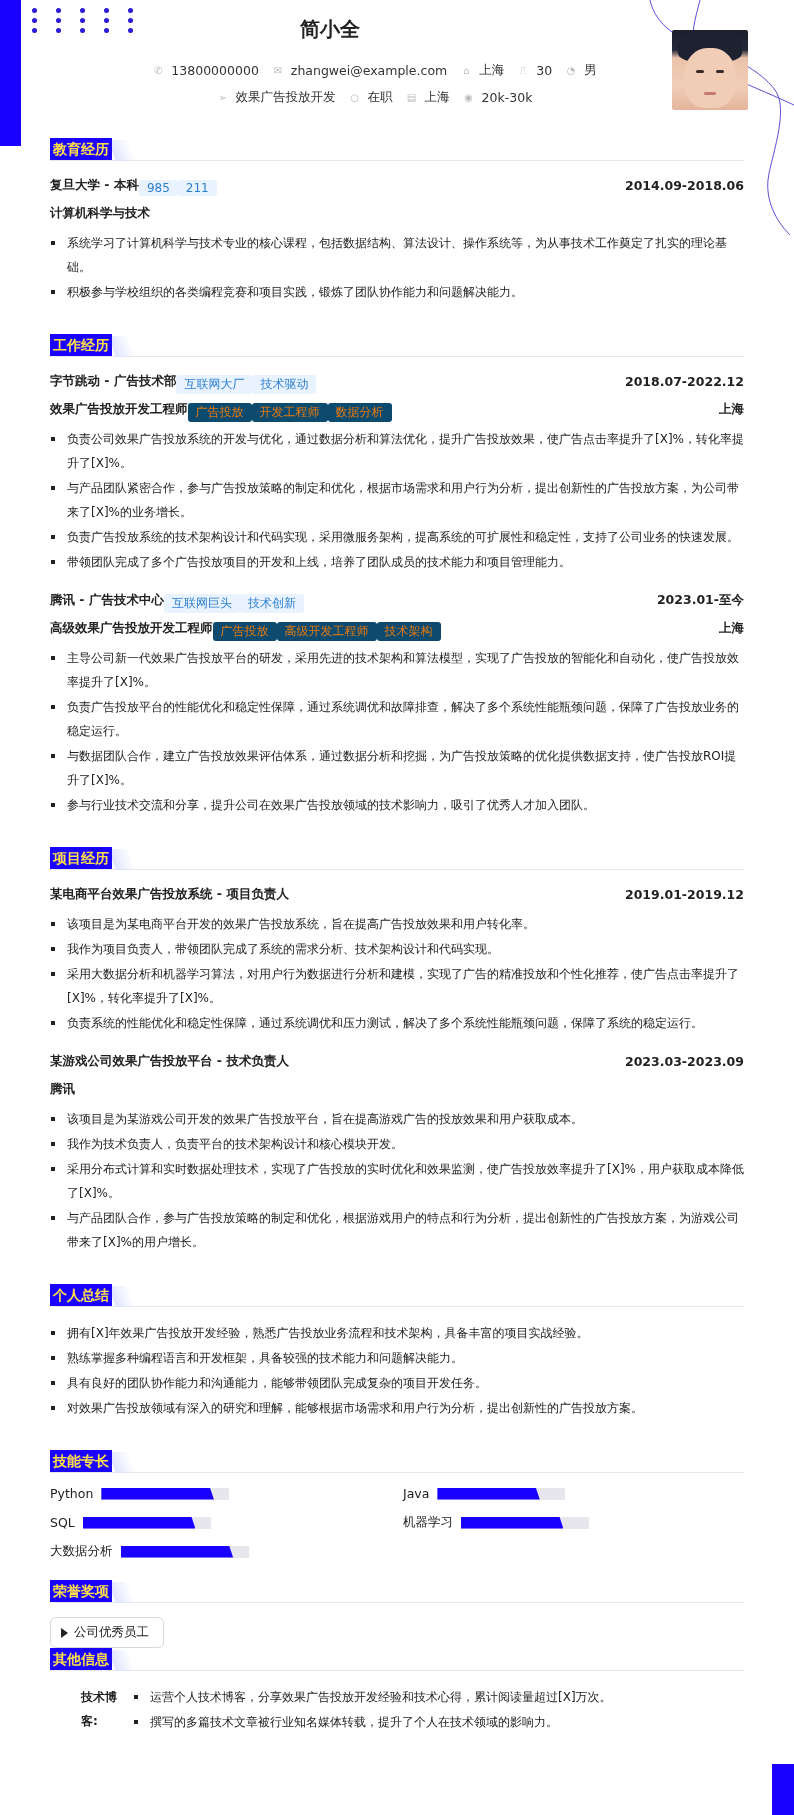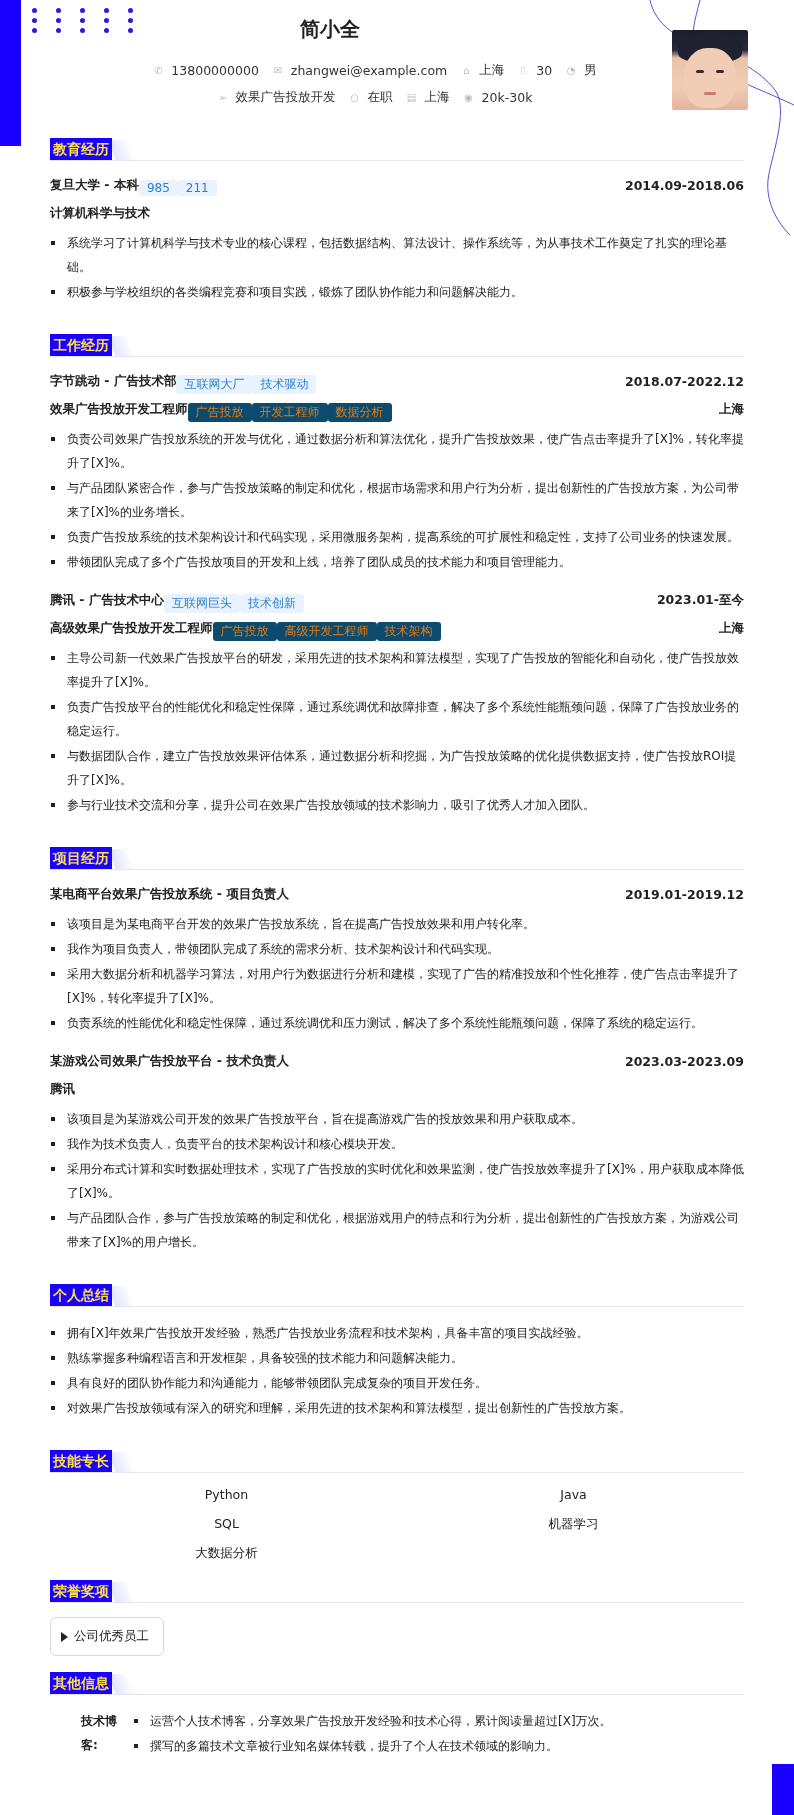--- a/index.html
+++ b/index.html
@@ -36,25 +36,25 @@
   .tag { padding: 1px 8px; border-radius: 3px; font-size: 12px; font-weight: normal; margin-top: 6px; }
   .tag.blue { background: #e8f3ff; color: #2f7fd0; }
   .tag.orange { background: #0c4a6e; color: #e67a12; }
   ul.bullets { list-style: none; margin-bottom: 8px; }
   ul.bullets li { position: relative; padding-left: 17px; font-size: 12px; line-height: 24px; color: #222; margin-bottom: 1px; }
   ul.bullets li::before { content: ""; position: absolute; left: 1px; top: 10px; width: 4px; height: 4px; background: #222; }
   .gap-sec { height: 22px; }
   .gap-item { height: 8px; }
 
   .skills { display: grid; grid-template-columns: 353px 341px; row-gap: 16px; margin-top: 4px; margin-bottom: 22px; }
-  .skill { display: flex; align-items: center; gap: 8px; height: 13px; font-size: 12.5px; flex-direction: column; }
+  .skill { display: flex; align-items: center; gap: 8px; height: 13px; font-size: 12.5px; }
   .bar { width: 128px; height: 12px; background: #e6e6ec; position: relative; overflow: hidden; }
   .bar .fill { position: absolute; left: 0; top: 0; height: 12px; background: #1a00ff; clip-path: polygon(0 0, 100% 0, calc(100% - 4px) 0, 100% 100%, 0 100%); }
 
-  .award { display: inline-flex; align-items: center; gap: 6px; height: 39px; padding: 0 14px 0 10px; border: 1px solid #d8d8de; border-radius: 6px; font-size: 12.5px; margin-bottom: 16px; }
+  .award { display: inline-flex; align-items: center; gap: 6px; height: 31px; padding: 0 14px 0 10px; border: 1px solid #d8d8de; border-radius: 6px; font-size: 12.5px; }
   .award .tri { width: 0; height: 0; border-left: 7px solid #222; border-top: 5px solid transparent; border-bottom: 5px solid transparent; }
 
   .other { display: flex; font-size: 12px; margin-left: 31px; }
   .other .olabel { font-weight: bold; width: 52px; line-height: 24px; }
   .other ul.bullets li { line-height: 24px; }
 </style>
 </head>
 <body>
 
 <div class="left-bar"></div>
@@ -257,21 +257,21 @@
 
   <div class="section">
     <div class="sec-title">
       <span class="shadow"></span>
       <span class="label">个人总结</span>
     </div>
     <ul class="bullets">
       <li>拥有[X]年效果广告投放开发经验，熟悉广告投放业务流程和技术架构，具备丰富的项目实战经验。</li>
       <li>熟练掌握多种编程语言和开发框架，具备较强的技术能力和问题解决能力。</li>
       <li>具有良好的团队协作能力和沟通能力，能够带领团队完成复杂的项目开发任务。</li>
-      <li>对效果广告投放领域有深入的研究和理解，采用先进的技术架构和算法模型，提出创新性的广告投放方案。</li>
+      <li>对效果广告投放领域有深入的研究和理解，能够根据市场需求和用户行为分析，提出创新性的广告投放方案。</li>
     </ul>
   </div>
   <div class="gap-sec"></div>
 
   <div class="section">
     <div class="sec-title">
       <span class="shadow"></span>
       <span class="label">技能专长</span>
     </div>
     <div class="skills">

